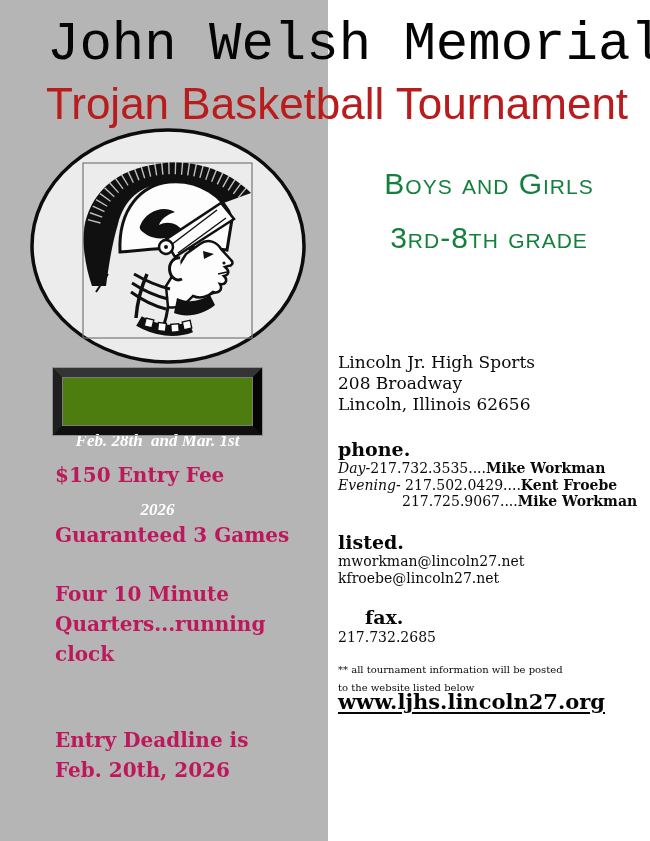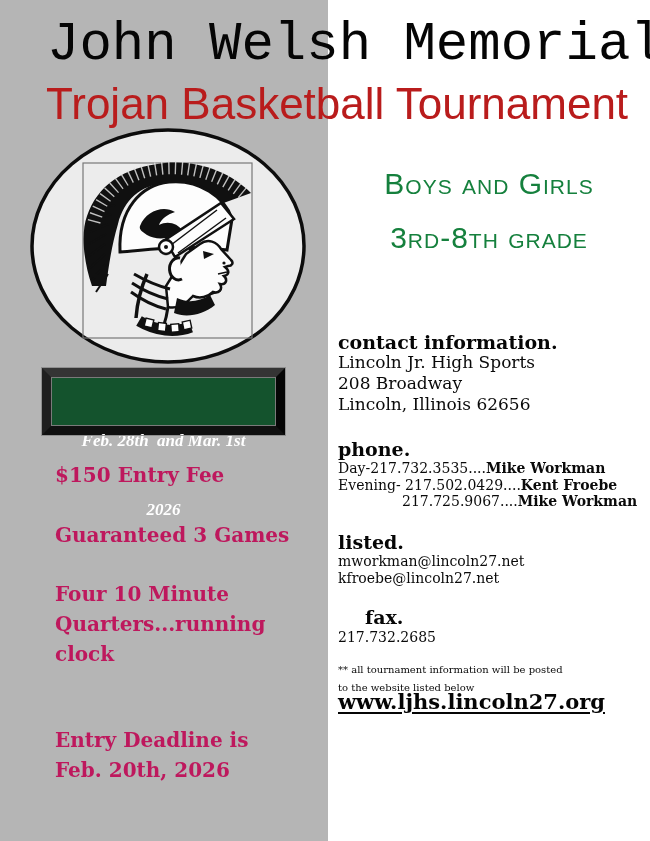--- a/index.html
+++ b/index.html
@@ -3,41 +3,41 @@
 <meta charset="utf-8">
 <style>
   html,body{margin:0;padding:0;background:#fff;}
   .page{position:relative;width:650px;height:841px;background:#ffffff;overflow:hidden;
         font-family:"DejaVu Serif",serif;color:#0a0a0a;}
   .band{position:absolute;left:0;top:0;width:328px;height:841px;background:#b5b5b5;}
   .abs{position:absolute;}
   .title1{left:47px;top:17px;font-family:Liberation Mono, monospace;font-size:54px;line-height:56px;color:#050505;white-space:nowrap;}
   .title2{left:46px;top:81px;font-family:Liberation Sans, sans-serif;font-size:44px;line-height:46px;color:#b91c1c;white-space:nowrap;}
   .logo-svg{left:28px;top:126px;}
-  .plaque{left:42px;top:368px;width:243px;height:67px;background:#14532d;box-sizing:border-box;
+  .plaque{left:53px;top:368px;width:209px;height:67px;background:#4d7c0f;box-sizing:border-box;
           border:9px solid;border-color:#343434 #050505 #101010 #1f1f1f;outline:1px solid #8f8f8f;}
   .plaque-inner{width:100%;height:100%;box-sizing:border-box;border:1px solid #7a7a7a;
           color:#ffffff;font-family:"Liberation Serif",serif;font-style:italic;font-weight:bold;
           font-size:17px;line-height:23px;text-align:center;padding-top:5px;white-space:pre-wrap;}
   .left-item{left:55px;font-weight:bold;font-size:20px;line-height:30px;white-space:pre-line;color:#be185d;}
   .li1{top:460px;} .li2{top:520px;} .li3{top:579px;} .li4{top:725px;}
   .grade{left:338px;top:157px;width:302px;text-align:center;color:#15803d;
          font-family:"Liberation Sans",sans-serif;font-variant:small-caps;
          font-size:30px;line-height:54px;letter-spacing:1px;white-space:nowrap;}
   .rc{left:338px;}
   .rhead{font-weight:bold;font-size:19px;line-height:22px;color:#060606;}
   .rh1{top:331px;} .rh2{top:438px;} .rh3{top:531px;} .rh4{top:606px;margin-left:27px;}
   .raddr{top:352px;font-size:17px;line-height:21px;}
   .rphone{top:460px;font-size:14px;line-height:16.5px;white-space:nowrap;}
   .remail{top:553px;font-size:14px;line-height:17px;}
   .rfax{top:629px;font-size:14px;line-height:17px;}
   .rnote{top:661px;font-size:10px;line-height:17.5px;white-space:pre-line;}
   .rsite{top:689px;font-family:"DejaVu Serif",serif;font-weight:bold;font-size:21px;line-height:26px;
          text-decoration:underline;text-decoration-thickness:2px;text-underline-offset:3px;color:#050505;}
-  .it{}
+  .it{font-style:italic;}
   .indent{padding-left:64px;}
   b{font-weight:bold;}
 </style>
 </head>
 <body>
 
 <div class="page">
   <div class="band"></div>
 
   <div class="abs title1">John Welsh Memorial</div>
@@ -102,21 +102,20 @@
 Quarters...running
 clock</div>
   <div class="abs left-item li4">Entry Deadline is
 Feb. 20th, 2026</div>
 
   <div class="abs grade">
     <div>Boys and Girls</div>
     <div>3rd-8th grade</div>
   </div>
 
-  <div class="abs rc rhead rh1">contact information.</div>
   <div class="abs rc raddr">
     <div>Lincoln Jr. High Sports</div>
     <div>208 Broadway</div>
     <div>Lincoln, Illinois 62656</div>
   </div>
 
   <div class="abs rc rhead rh2">phone.</div>
   <div class="abs rc rphone">
     <div><span class="it">Day-</span><span>217.732.3535....</span><b>Mike Workman</b></div>
     <div><span class="it">Evening- </span><span>217.502.0429....</span><b>Kent Froebe</b></div>

